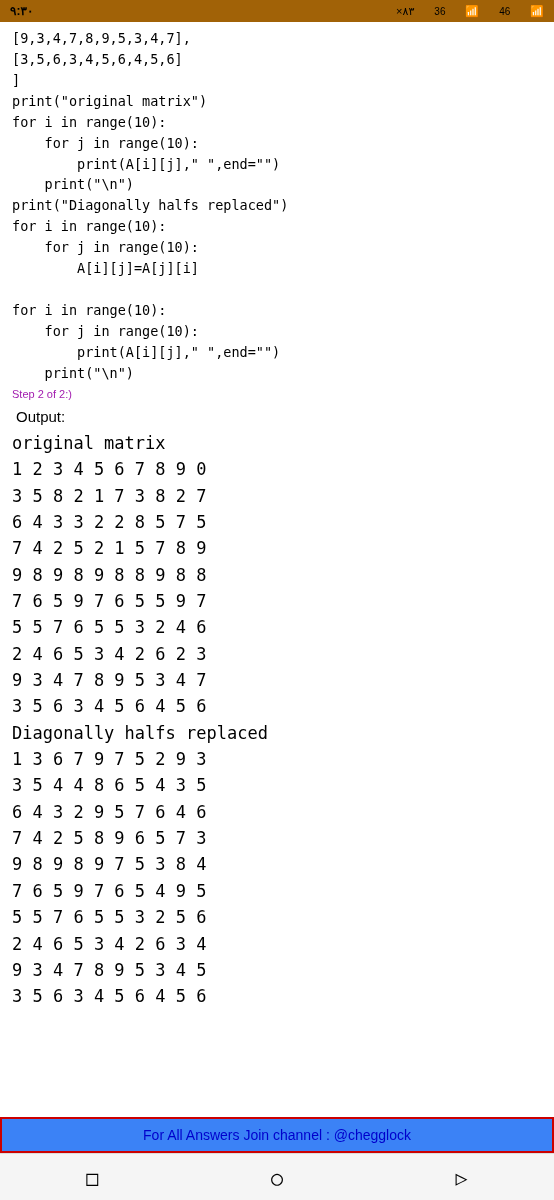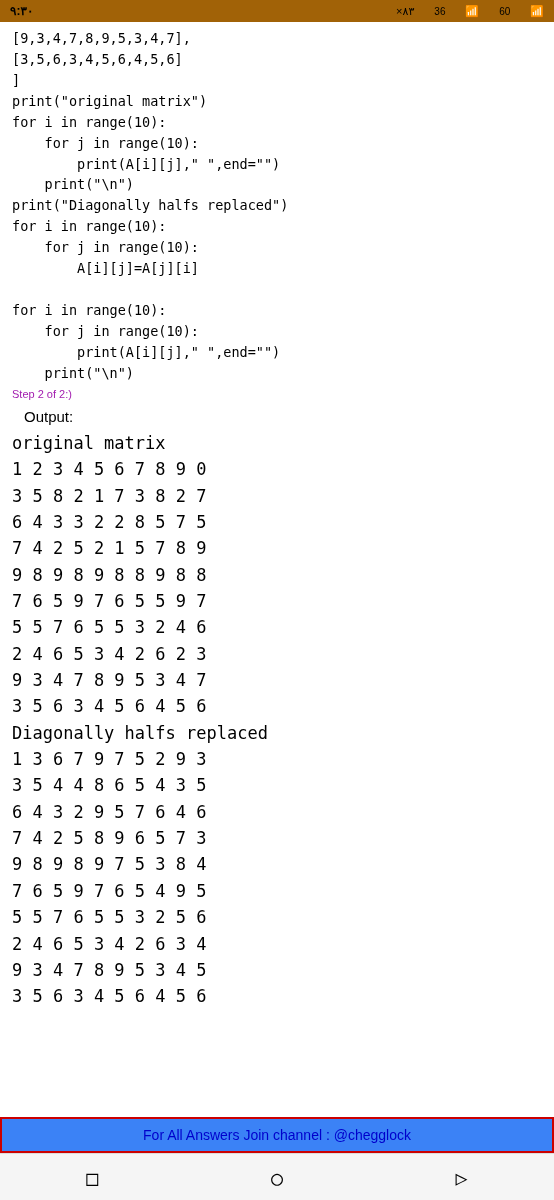--- a/index.html
+++ b/index.html
@@ -39,21 +39,21 @@
     .step-label {
       color: #a21caf;
       font-family: sans-serif;
       font-size: 11px;
       margin: 2px 0;
     }
     .output-label {
       font-family: sans-serif;
       font-size: 15px;
       font-weight: normal;
-      margin: 2px 0 2px 12px;
+      margin: 2px 0 2px 4px;
     }
     .output-text {
       white-space: pre;
       font-family: monospace;
       font-size: 17px;
       line-height: 1.55;
     }
     .footer-banner {
       background: #3b82f6;
       border: 2px solid #cc0000;
@@ -83,21 +83,21 @@
   </style>
 </head>
 <body>
 
 <div class="status-bar">
   <span class="status-left">٩:٣٠</span>
   <div class="status-right">
     <span>×٨٣</span>
     <span style="font-size:10px;vertical-align:super;">36</span>
     <span>📶</span>
-    <span style="font-size:10px;vertical-align:super;">60</span>
+    <span style="font-size:10px;vertical-align:super;">46</span>
     <span>📶</span>
   </div>
 </div>
 
 <div class="content">
   <div class="code-block">[9,3,4,7,8,9,5,3,4,7],
 [3,5,6,3,4,5,6,4,5,6]
 ]
 print("original matrix")
 for i in range(10):

